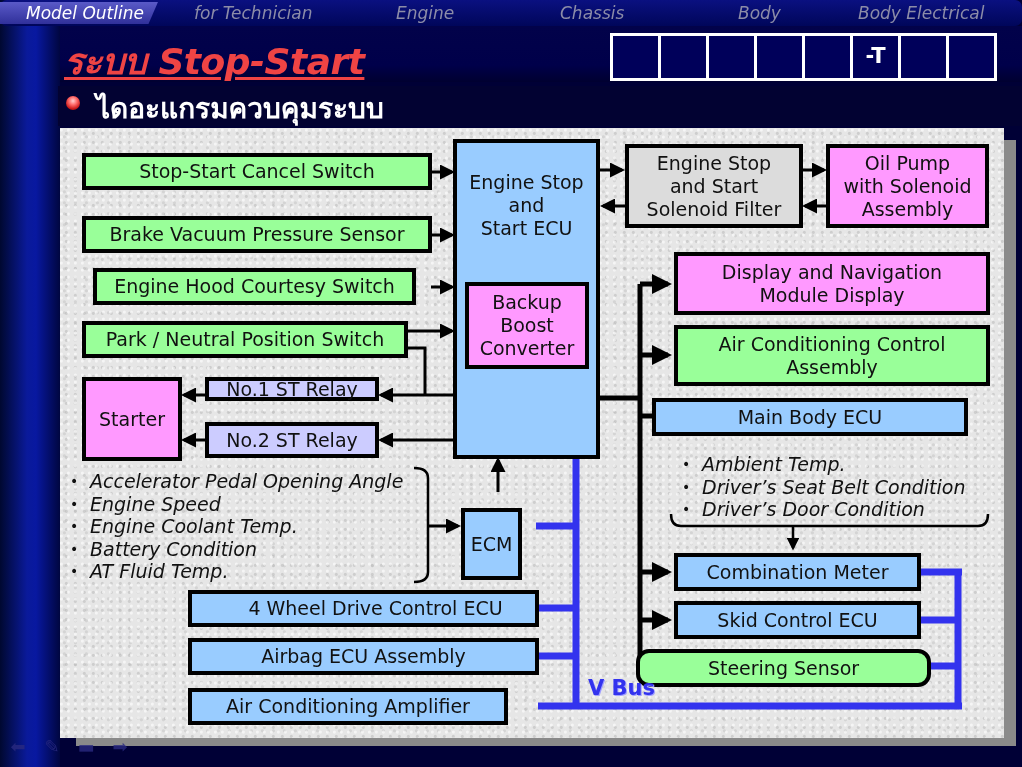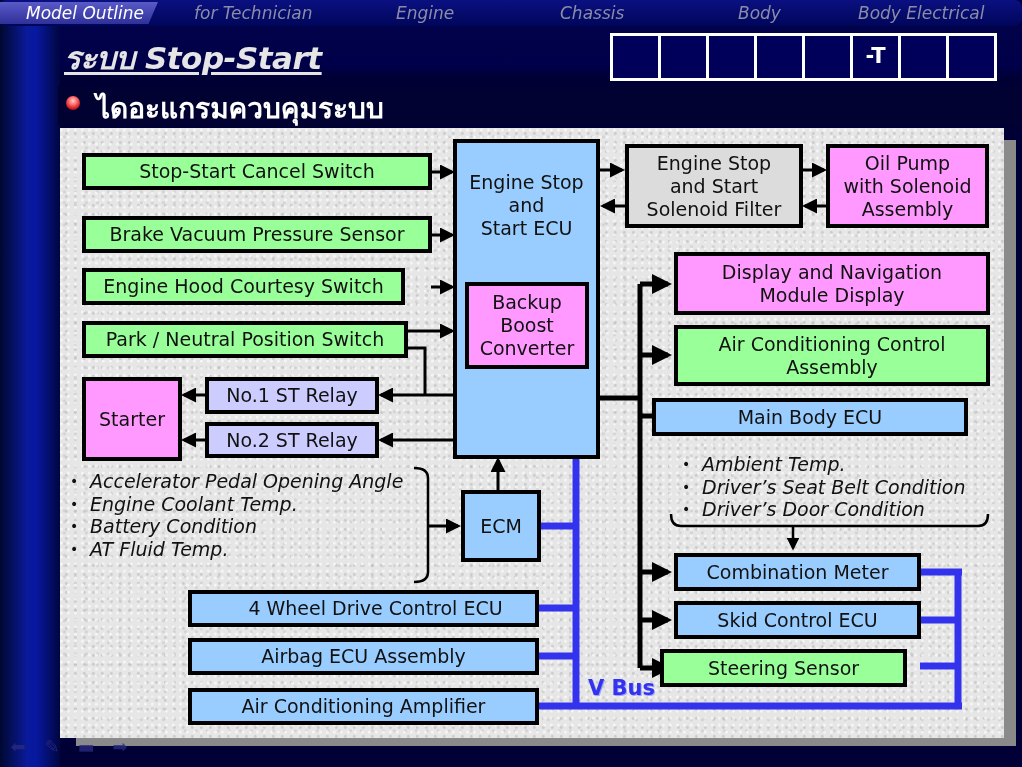--- a/index.html
+++ b/index.html
@@ -25,22 +25,22 @@
   .nav-item.active {
     color:#ffffff; padding:0 14px 0 26px; left:0;
     background:linear-gradient(to bottom,#5a5ac8,#30309a);
     clip-path:polygon(0 0,100% 0,94% 100%,0 100%);
   }
   .header-band {
     position:absolute; left:60px; top:26px; width:962px; height:56px;
     background:linear-gradient(to bottom,#02024a,#00004a 70%,#000030);
   }
   .page-title {
-    position:absolute; left:64px; top:33px; font-size:31px; font-weight:bold; font-style:italic;
-    color:#e5e5e5; text-decoration:underline; text-underline-offset:3px; letter-spacing:-0.5px;
+    position:absolute; left:64px; top:33px; font-size:36px; font-weight:bold; font-style:italic;
+    color:#ef4444; text-decoration:underline; text-underline-offset:3px; letter-spacing:-0.5px;
   }
   .model-grid {
     position:absolute; left:610px; top:33px; height:42px; display:flex;
     border:3px solid #ffffff; background:#00005a;
   }
   .model-cell {
     width:45px; height:42px; border-right:3px solid #ffffff; color:#fff;
     font-weight:bold; font-size:21px; text-align:center; line-height:40px;
   }
   .model-cell:last-child { border-right:none; }
@@ -180,25 +180,25 @@
     <line x1="538" y1="706" x2="962" y2="706"></line>
     <line x1="958" y1="572" x2="958" y2="706"></line>
     <line x1="920" y1="572" x2="962" y2="572"></line>
     <line x1="920" y1="620" x2="958" y2="620"></line>
     <line x1="920" y1="666" x2="958" y2="666"></line>
   </g>
 </svg>
 
 <div class="box green" style="left:82px;top:153px;width:350px;height:37px;">Stop-Start Cancel Switch</div>
 <div class="box green" style="left:82px;top:216px;width:350px;height:37px;">Brake Vacuum Pressure Sensor</div>
-<div class="box green" style="left:82px;top:268px;width:323px;height:37px;">Engine Hood Courtesy Switch</div>
+<div class="box green" style="left:93px;top:268px;width:323px;height:37px;">Engine Hood Courtesy Switch</div>
 <div class="box green" style="left:82px;top:321px;width:326px;height:37px;">Park / Neutral Position Switch</div>
 
 <div class="box pink" style="left:82px;top:377px;width:100px;height:84px;">Starter</div>
-<div class="box lav" style="left:205px;top:377px;width:174px;height:37px;">No.1 ST Relay</div>
+<div class="box lav" style="left:205px;top:377px;width:174px;height:24px;">No.1 ST Relay</div>
 <div class="box lav" style="left:205px;top:422px;width:174px;height:36px;">No.2 ST Relay</div>
 
 <div class="box blue" style="left:453px;top:139px;width:147px;height:320px;align-items:flex-start;padding-top:28px;">
   <div>
     <div>Engine Stop</div>
     <div>and</div>
     <div>Start ECU</div>
   </div>
 </div>
 <div class="box pink" style="left:465px;top:282px;width:124px;height:87px;">
@@ -239,32 +239,33 @@
 <div class="box blue" style="left:652px;top:398px;width:316px;height:38px;">Main Body ECU</div>
 
 <ul class="note" style="left:682px;top:453px;">
   <li>Ambient Temp.</li>
   <li>Driver’s Seat Belt Condition</li>
   <li>Driver’s Door Condition</li>
 </ul>
 
 <div class="box blue" style="left:674px;top:553px;width:247px;height:38px;">Combination Meter</div>
 <div class="box blue" style="left:674px;top:601px;width:247px;height:38px;">Skid Control ECU</div>
-<div class="box green" style="left:660px;top:649px;width:247px;height:38px;">Steering Sensor</div>
+<div class="box green" style="left:636px;top:649px;width:295px;height:38px;border-radius:13px;">Steering Sensor</div>
 
 <ul class="note" style="left:70px;top:470px;">
   <li>Accelerator Pedal Opening Angle</li>
+  <li>Engine Speed</li>
   <li>Engine Coolant Temp.</li>
   <li>Battery Condition</li>
   <li>AT Fluid Temp.</li>
 </ul>
-<div class="box blue" style="left:461px;top:490px;width:80px;height:72px;">ECM</div>
+<div class="box blue" style="left:461px;top:508px;width:61px;height:72px;">ECM</div>
 
 <div class="box blue" style="left:188px;top:590px;width:351px;height:37px;padding-left:24px;">4 Wheel Drive Control ECU</div>
 <div class="box blue" style="left:188px;top:638px;width:351px;height:37px;">Airbag ECU Assembly</div>
-<div class="box blue" style="left:188px;top:688px;width:351px;height:37px;text-align:right;">Air Conditioning Amplifier</div>
+<div class="box blue" style="left:188px;top:688px;width:320px;height:37px;text-align:right;">Air Conditioning Amplifier</div>
 
 <div class="vbus-label" style="color: rgb(51, 51, 238);">V Bus</div>
 
 <div class="bottom-nav" style="left:6px;">⬅</div>
 <div class="bottom-nav" style="left:40px;">✎</div>
 <div class="bottom-nav" style="left:74px;">▬</div>
 <div class="bottom-nav" style="left:108px;">➡</div>
 
 </body></html>

